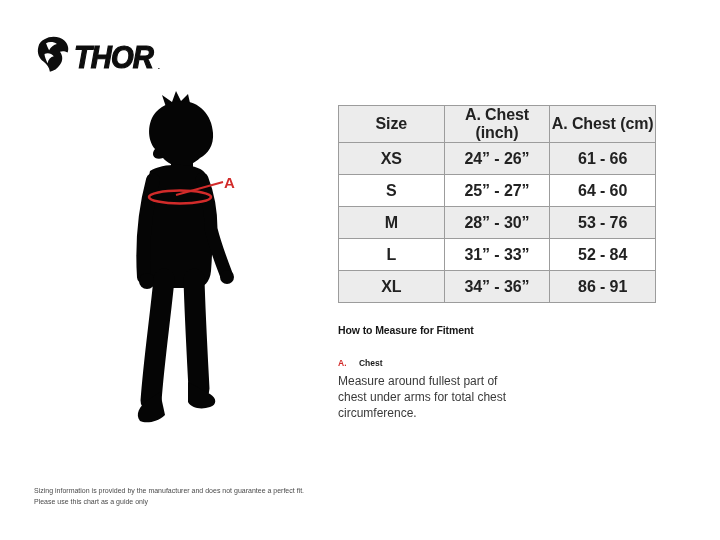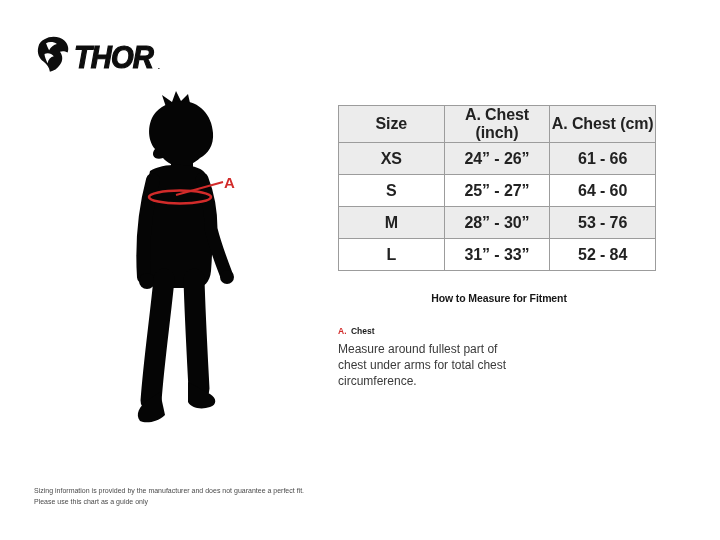--- a/index.html
+++ b/index.html
@@ -43,24 +43,24 @@
   table{border-collapse:collapse;width:318px;table-layout:fixed;}
   th,td{
     border:1px solid var(--tbl-border);
     height:32px;text-align:center;vertical-align:middle;
     font-size:16px;font-weight:bold;color:#222;
     letter-spacing:-0.1px;
   }
   thead th{background:var(--alt-row);}
   tbody tr:nth-child(odd) td{background:var(--alt-row);}
   tbody tr:nth-child(even) td{background:#ffffff;}
-  .measure-heading{margin-top:21px;margin-bottom:16px;text-align:center;}
+  .measure-heading{margin-top:21px;margin-bottom:16px;}
   .measure-item{margin-top:9px;}
   .measure-key{font-size:8.5px;font-weight:bold;color:var(--accent);}
-  .measure-label{font-size:8.5px;font-weight:bold;color:#1b1b1b;}
+  .measure-label{font-size:8.5px;font-weight:bold;color:#1b1b1b;margin-left:8px;}
   .measure-desc{
     font-size:12px;color:#3a3a3a;line-height:1.35;
     width:172px;margin-top:3px;
   }
   
   .footer{position:absolute;left:34px;top:486px;font-size:7px;color:#4a4a4a;line-height:1.55;}
 </style>
 </head>
 <body>
 
@@ -124,20 +124,25 @@
       <tr>
         <td>M</td>
         <td>28” - 30”</td>
         <td>53 - 76</td>
       </tr>
       <tr>
         <td>L</td>
         <td>31” - 33”</td>
         <td>52 - 84</td>
       </tr>
+      <tr>
+        <td>XL</td>
+        <td>34” - 36”</td>
+        <td>86 - 91</td>
+      </tr>
     </tbody>
   </table>
 
   <h2 class="section-title measure-heading">How to Measure for Fitment</h2>
 
   <div class="measure-item">
     <div>
       <span class="measure-key">A.</span>
       <span class="measure-label">Chest</span>
     </div>

